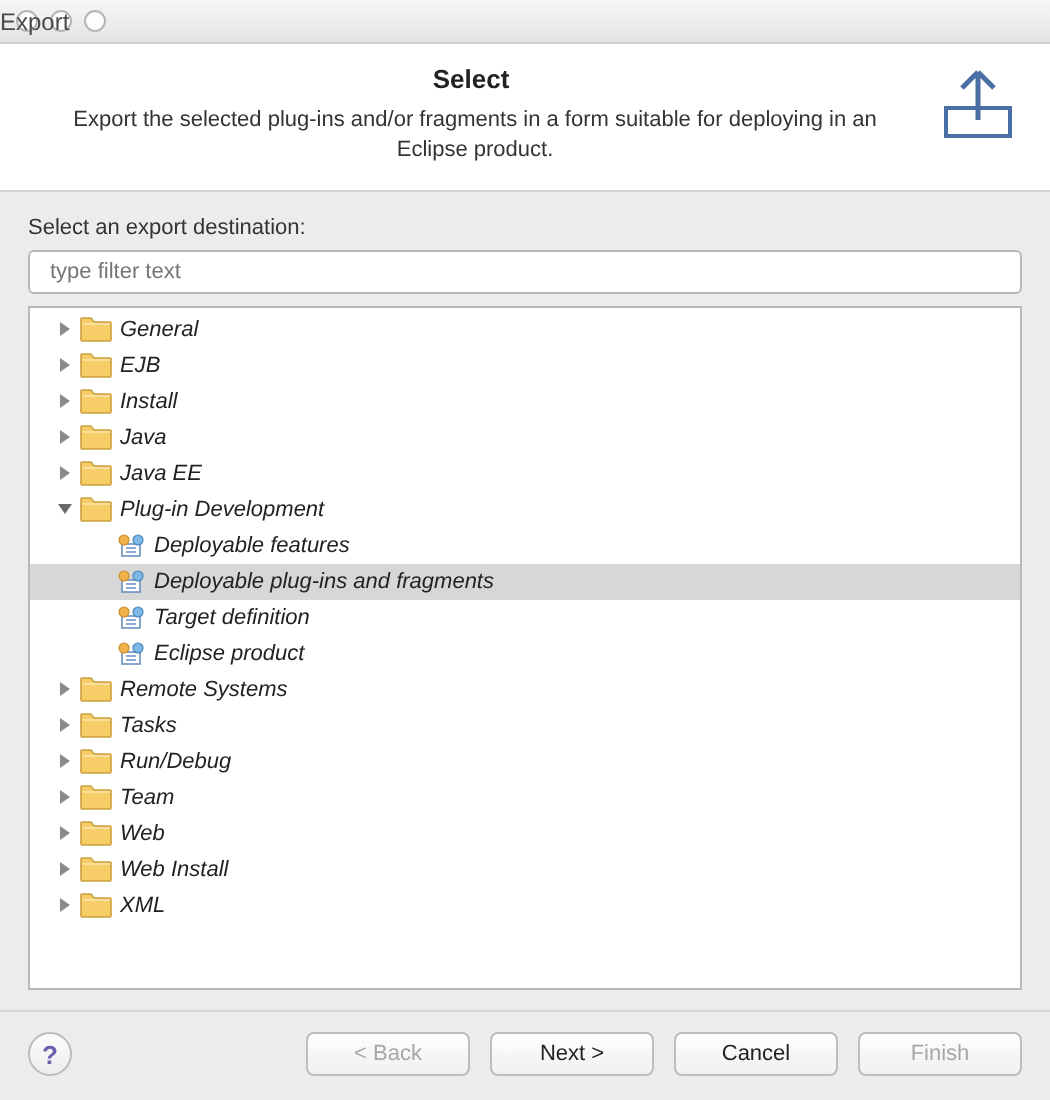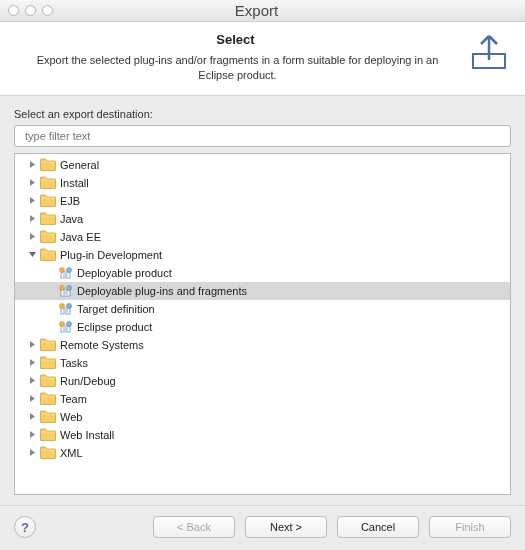--- a/index.html
+++ b/index.html
@@ -16,22 +16,22 @@
     height: 22px;
     background: linear-gradient(#f7f7f7,#e3e3e3);
     border-bottom: 1px solid #cfcfcf;
     display: flex; align-items: center;
     position: relative;
     padding-left: 8px;
     gap: 6px;
   }
   .traffic { width:11px; height:11px; border-radius:50%; border:1px solid #b5b5b5; background:#fdfdfd; }
   .titlebar .title {
-    position:absolute; left:0; right:12px; text-align:center;
-    font-size:15px; color:#4b4b4b; pointer-events:none;
+    position:absolute; left:0; right:12px; 
+    font-size:12px; color:#4b4b4b; pointer-events:none;
   }
   .header-panel {
     background: #fff;
     border-bottom: 1px solid #d5d5d5;
     padding: 10px 14px 12px 14px;
     display:flex; justify-content:space-between; align-items:flex-start;text-align:center;
   }
   .header-text { flex:1; padding-right:10px; }
   .header-title { font-weight:bold; font-size:13px; margin-bottom:6px; }
   .header-desc { font-size:11px; color:#333; line-height:1.35; padding-left:4px; }
@@ -42,20 +42,21 @@
     width:100%; height:22px;
     border:1px solid #b9b9b9; border-radius:3px;
     background:#fff; padding:3px 10px; font-size:11px;
     color:#999; outline:none;
   }
   .tree-container {
     flex:1; margin-top:6px; margin-bottom:6px;
     border:1px solid #b9b9b9; background:#fff;
     overflow-y:auto; overflow-x:hidden;
     padding: 2px 0;
+    font-style: italic;
   }
   .tree-row {
     display:flex; align-items:center;
     height:18px; font-size:11px; color:#222;
     white-space:nowrap; cursor:default;
   }
   .tree-row.selected { background:#d7d7d7; }
   .arrow {
     width:11px; height:11px; margin-left:2px; margin-right:2px;
     display:inline-flex; align-items:center; justify-content:center;
@@ -145,35 +146,35 @@
           <svg viewBox="0 0 9 9">
             <path d="M2 1 L7 4.5 L2 8 Z" fill="#8a8a8a"></path>
           </svg>
         </span>
         <span class="folder-icon">
           <svg viewBox="0 0 16 13">
             <path d="M0.5 3.5 L0.5 12 Q0.5 12.5 1 12.5 L15 12.5 Q15.5 12.5 15.5 12 L15.5 3.5 Q15.5 3 15 3 L7 3 L5.5 1 L1 1 Q0.5 1 0.5 1.5 Z" fill="#f6cd66" stroke="#caa13f" stroke-width="0.8"></path>
             <path d="M1.5 4 L15 4" stroke="#fff" stroke-width="0.6" opacity="0.6"></path>
           </svg>
         </span>
+        <span>EJB</span>
+      </div>
+      <div class="tree-row indent1">
+        <span class="arrow">
+          <svg viewBox="0 0 9 9">
+            <path d="M2 1 L7 4.5 L2 8 Z" fill="#8a8a8a"></path>
+          </svg>
+        </span>
+        <span class="folder-icon">
+          <svg viewBox="0 0 16 13">
+            <path d="M0.5 3.5 L0.5 12 Q0.5 12.5 1 12.5 L15 12.5 Q15.5 12.5 15.5 12 L15.5 3.5 Q15.5 3 15 3 L7 3 L5.5 1 L1 1 Q0.5 1 0.5 1.5 Z" fill="#f6cd66" stroke="#caa13f" stroke-width="0.8"></path>
+            <path d="M1.5 4 L15 4" stroke="#fff" stroke-width="0.6" opacity="0.6"></path>
+          </svg>
+        </span>
         <span>Install</span>
-      </div>
-      <div class="tree-row indent1">
-        <span class="arrow">
-          <svg viewBox="0 0 9 9">
-            <path d="M2 1 L7 4.5 L2 8 Z" fill="#8a8a8a"></path>
-          </svg>
-        </span>
-        <span class="folder-icon">
-          <svg viewBox="0 0 16 13">
-            <path d="M0.5 3.5 L0.5 12 Q0.5 12.5 1 12.5 L15 12.5 Q15.5 12.5 15.5 12 L15.5 3.5 Q15.5 3 15 3 L7 3 L5.5 1 L1 1 Q0.5 1 0.5 1.5 Z" fill="#f6cd66" stroke="#caa13f" stroke-width="0.8"></path>
-            <path d="M1.5 4 L15 4" stroke="#fff" stroke-width="0.6" opacity="0.6"></path>
-          </svg>
-        </span>
-        <span>EJB</span>
       </div>
       <div class="tree-row indent1">
         <span class="arrow">
           <svg viewBox="0 0 9 9">
             <path d="M2 1 L7 4.5 L2 8 Z" fill="#8a8a8a"></path>
           </svg>
         </span>
         <span class="folder-icon">
           <svg viewBox="0 0 16 13">
             <path d="M0.5 3.5 L0.5 12 Q0.5 12.5 1 12.5 L15 12.5 Q15.5 12.5 15.5 12 L15.5 3.5 Q15.5 3 15 3 L7 3 L5.5 1 L1 1 Q0.5 1 0.5 1.5 Z" fill="#f6cd66" stroke="#caa13f" stroke-width="0.8"></path>
@@ -217,21 +218,21 @@
           </svg>
         </span>
         <span class="leaf-icon">
           <svg viewBox="0 0 15 14">
             <rect x="3" y="6" width="9" height="6" fill="#fff" stroke="#6b8fbf" stroke-width="0.8"></rect>
             <path d="M5 8 L10 8 M5 10 L10 10" stroke="#6b8fbf" stroke-width="0.8"></path>
             <circle cx="4" cy="4" r="2.5" fill="#f2b14a" stroke="#c9902f" stroke-width="0.6"></circle>
             <circle cx="11" cy="4" r="2.5" fill="#7db8e8" stroke="#4a84b8" stroke-width="0.6"></circle>
           </svg>
         </span>
-        <span>Deployable product</span>
+        <span>Deployable features</span>
       </div>
       <div class="tree-row indent2 selected">
         <span class="arrow placeholder">
           <svg viewBox="0 0 9 9">
             <path d="M2 1 L7 4.5 L2 8 Z" fill="#8a8a8a"></path>
           </svg>
         </span>
         <span class="leaf-icon">
           <svg viewBox="0 0 15 14">
             <rect x="3" y="6" width="9" height="6" fill="#fff" stroke="#6b8fbf" stroke-width="0.8"></rect>

